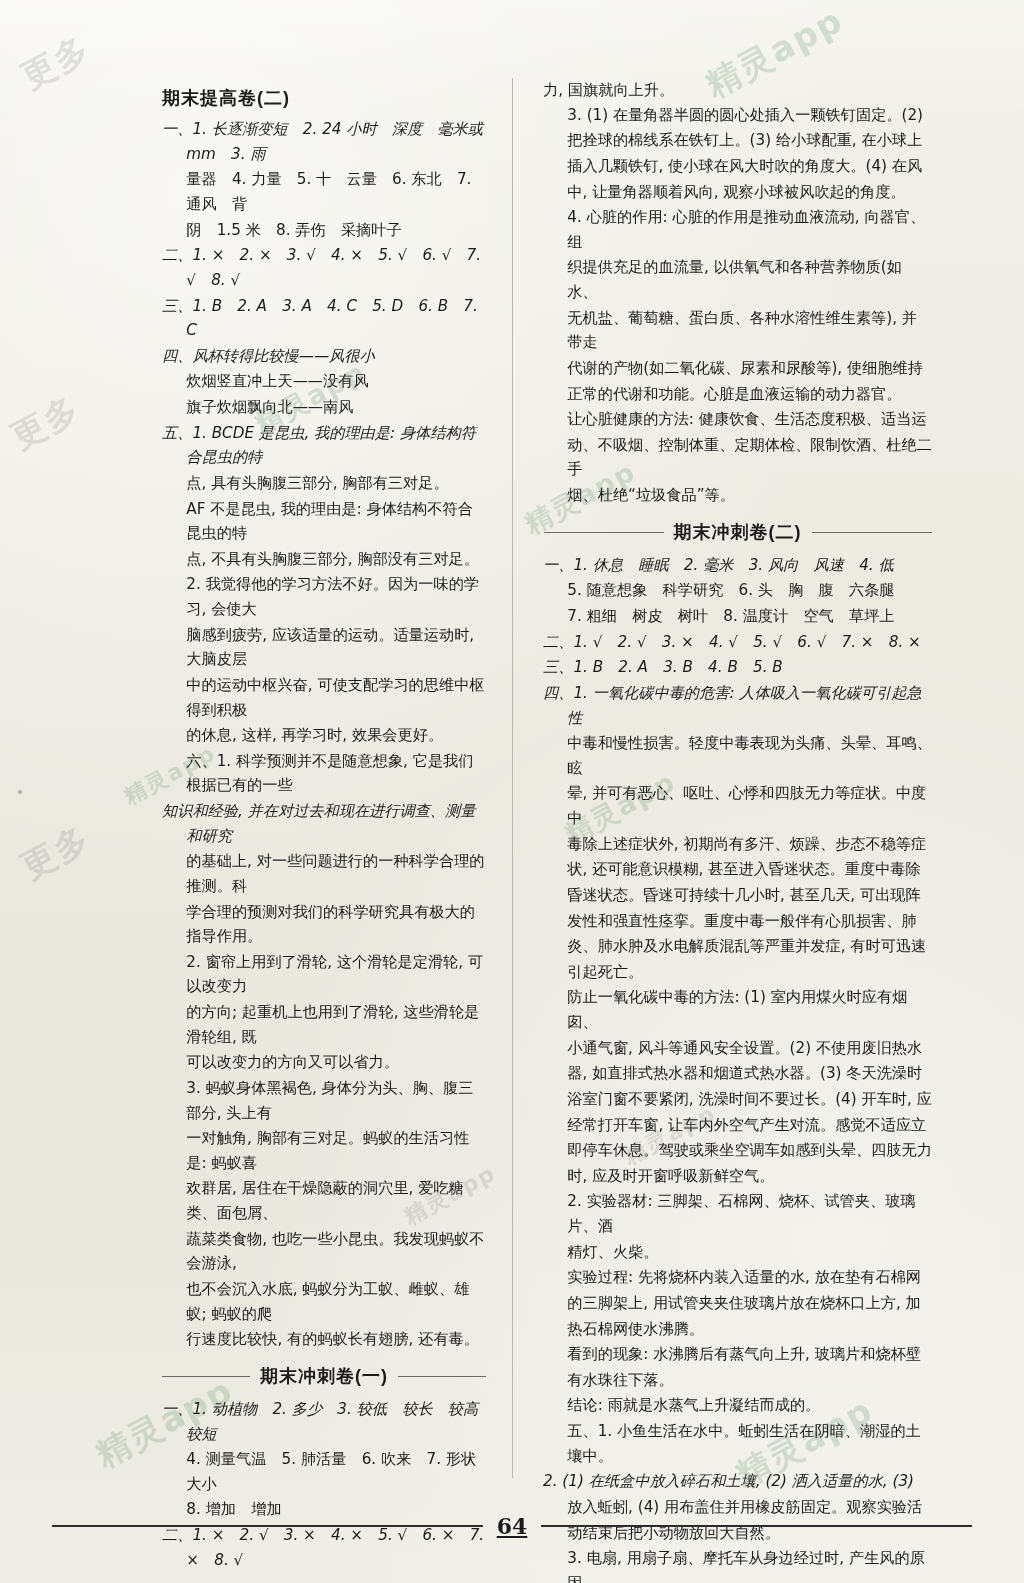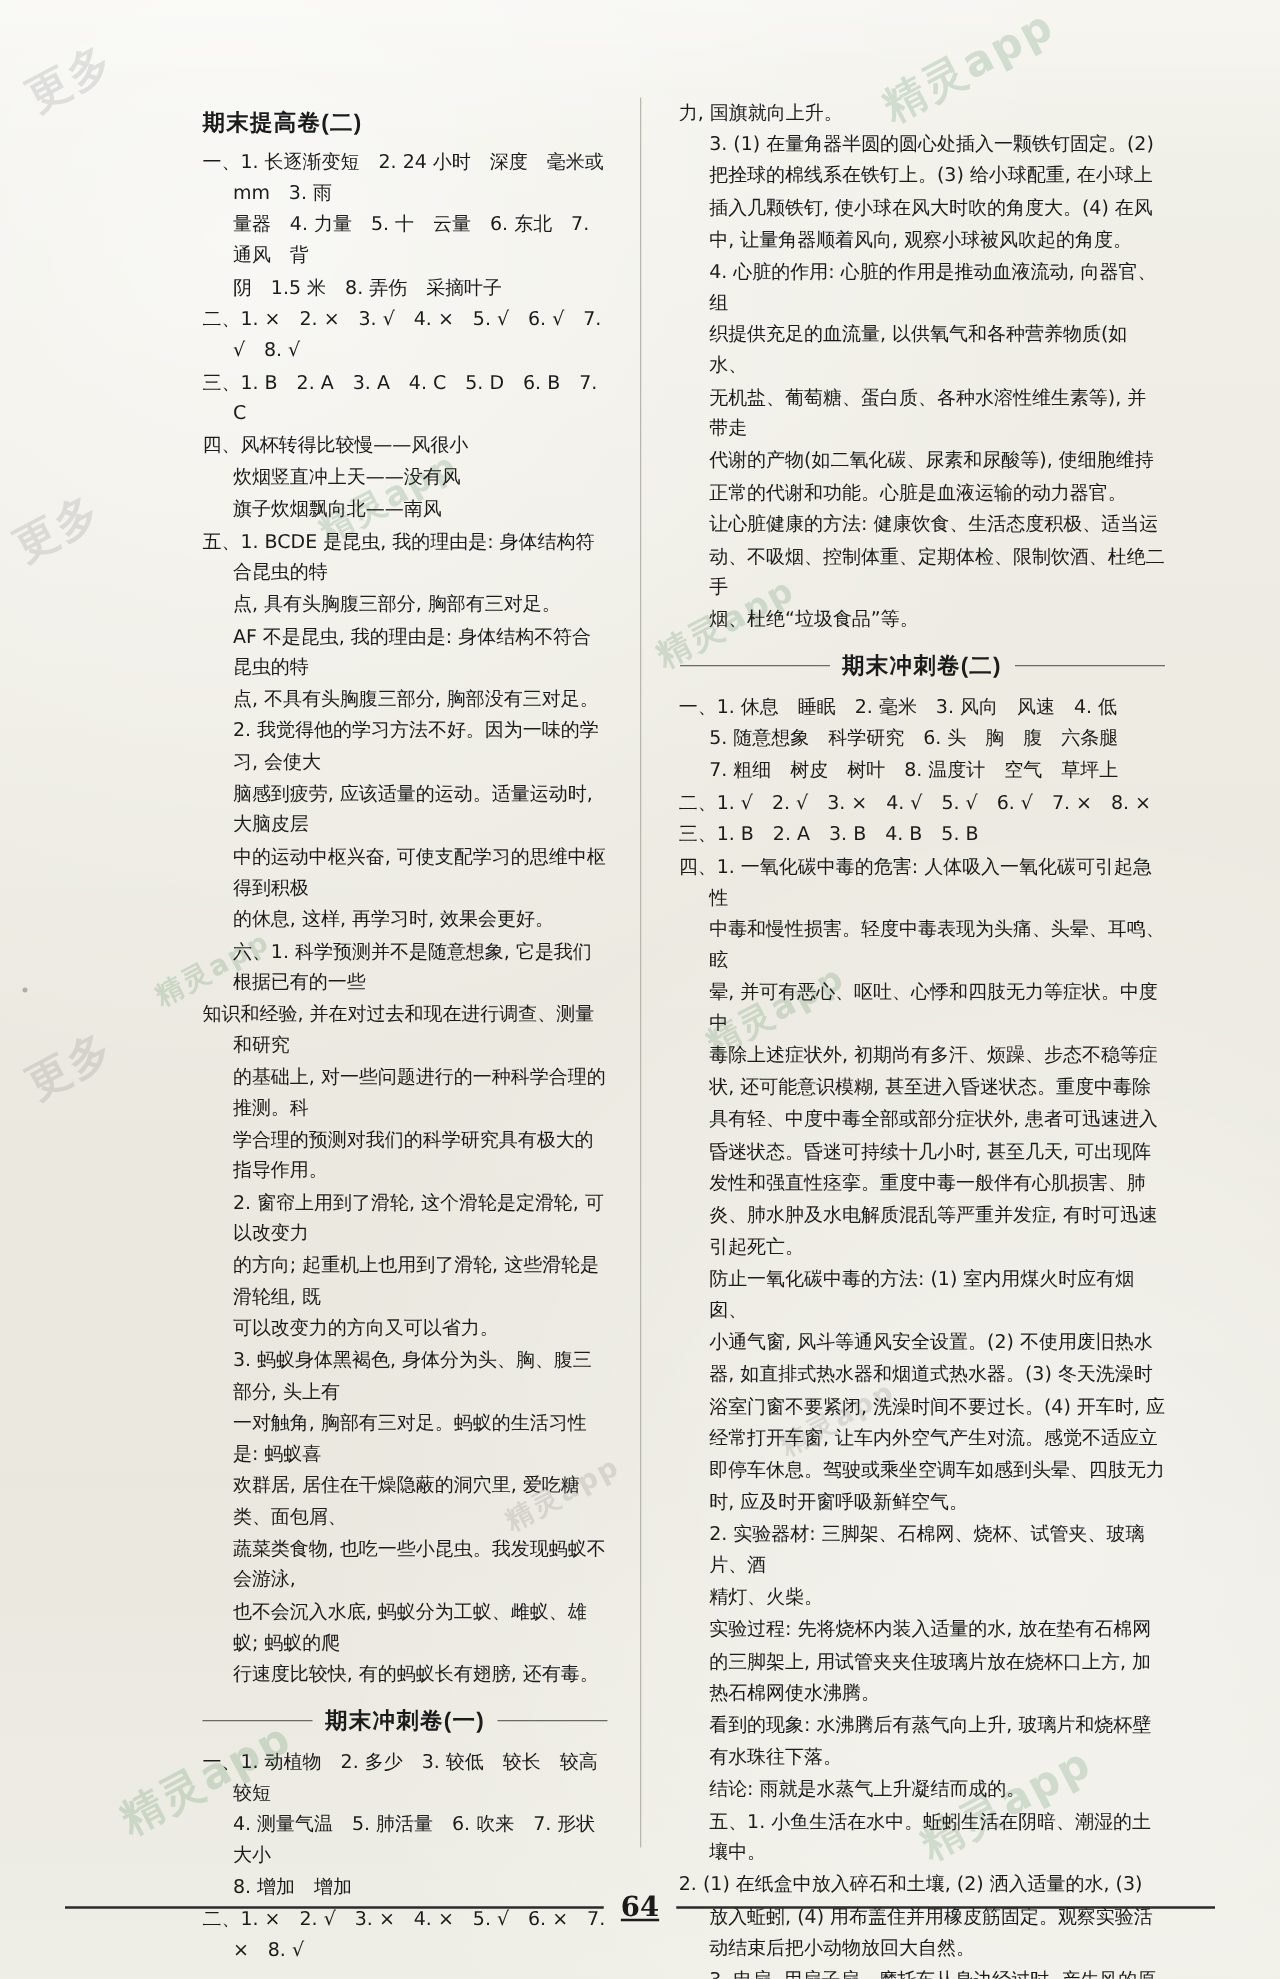--- a/index.html
+++ b/index.html
@@ -49,21 +49,21 @@
   }
   .title-wrap{
     display:flex;align-items:center;justify-content:center;gap:10px;
     margin:10px 0 6px 0;
   }
   .title-wrap .line{
     flex:1;height:1px;background:#6a6a62;max-width:120px;
   }
   p{margin:0 0 1px 0;}
   .ln{margin:0;padding:0;}
-  .hang{padding-left:1.6em;text-indent:-1.6em;}
+  .hang{padding-left:1.6em;text-indent:-1.6em;font-style:italic;}
   .block{padding-left:1.6em;text-indent:0;}
   .pagenum-bar{
     position:absolute;
     left:52px;right:52px;bottom:44px;
     display:flex;align-items:center;gap:14px;text-decoration:underline;
   }
   .pagenum-bar .ln2{flex:1;height:2px;background:#2b2b2b;}
   .pagenum{
     font-family:"DejaVu Serif", serif;
     font-size:22px;font-weight:bold;
@@ -194,21 +194,20 @@
       <p class="hang">一、1. 休息　睡眠　2. 毫米　3. 风向　风速　4. 低</p>
       <p class="block">5. 随意想象　科学研究　6. 头　胸　腹　六条腿</p>
       <p class="block">7. 粗细　树皮　树叶　8. 温度计　空气　草坪上</p>
       <p class="hang">二、1. √　2. √　3. ×　4. √　5. √　6. √　7. ×　8. ×</p>
       <p class="hang">三、1. B　2. A　3. B　4. B　5. B</p>
       <p class="hang">四、1. 一氧化碳中毒的危害: 人体吸入一氧化碳可引起急性</p>
       <p class="block">中毒和慢性损害。轻度中毒表现为头痛、头晕、耳鸣、眩</p>
       <p class="block">晕, 并可有恶心、呕吐、心悸和四肢无力等症状。中度中</p>
       <p class="block">毒除上述症状外, 初期尚有多汗、烦躁、步态不稳等症</p>
       <p class="block">状, 还可能意识模糊, 甚至进入昏迷状态。重度中毒除</p>
-      <p class="block">具有轻、中度中毒全部或部分症状外, 患者可迅速进入</p>
       <p class="block">昏迷状态。昏迷可持续十几小时, 甚至几天, 可出现阵</p>
       <p class="block">发性和强直性痉挛。重度中毒一般伴有心肌损害、肺</p>
       <p class="block">炎、肺水肿及水电解质混乱等严重并发症, 有时可迅速</p>
       <p class="block">引起死亡。</p>
       <p class="block">防止一氧化碳中毒的方法: (1) 室内用煤火时应有烟囱、</p>
       <p class="block">小通气窗, 风斗等通风安全设置。(2) 不使用废旧热水</p>
       <p class="block">器, 如直排式热水器和烟道式热水器。(3) 冬天洗澡时</p>
       <p class="block">浴室门窗不要紧闭, 洗澡时间不要过长。(4) 开车时, 应</p>
       <p class="block">经常打开车窗, 让车内外空气产生对流。感觉不适应立</p>
       <p class="block">即停车休息。驾驶或乘坐空调车如感到头晕、四肢无力</p>

